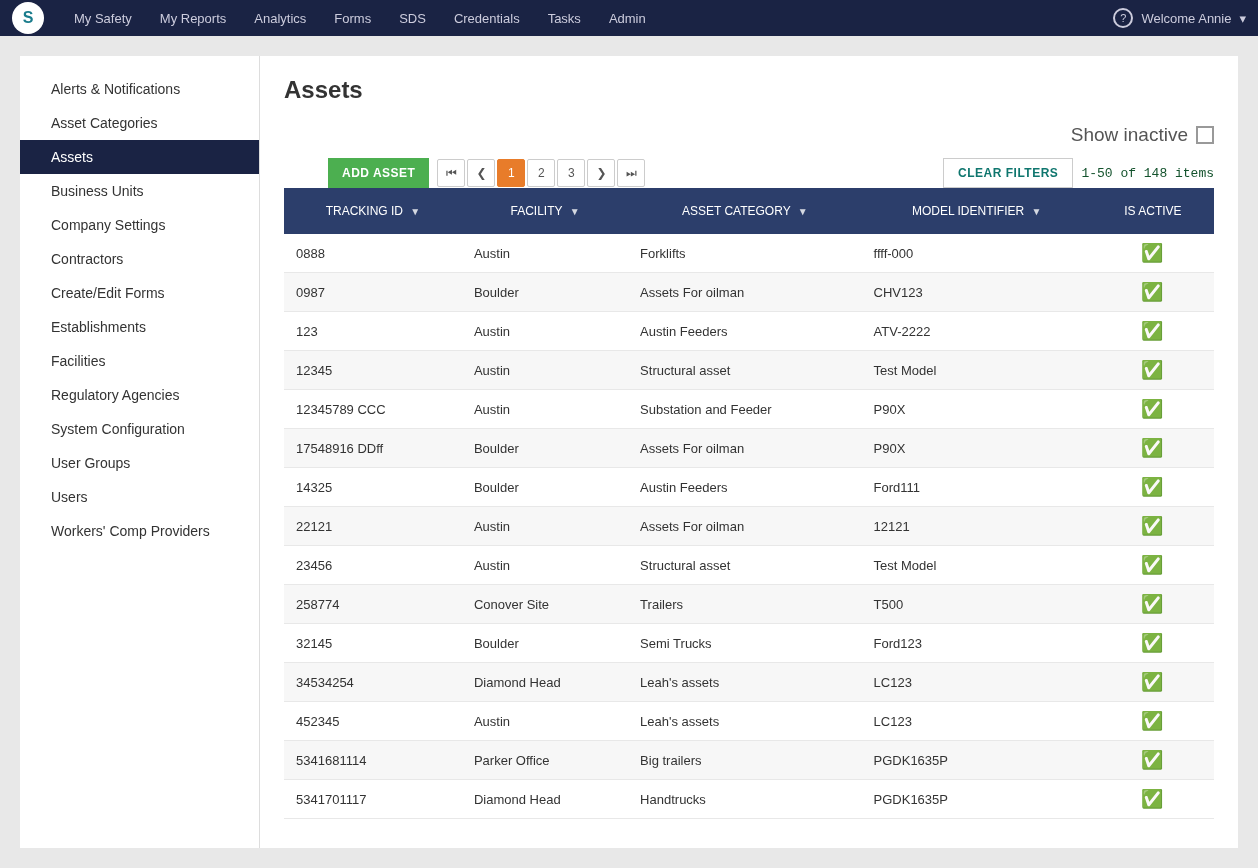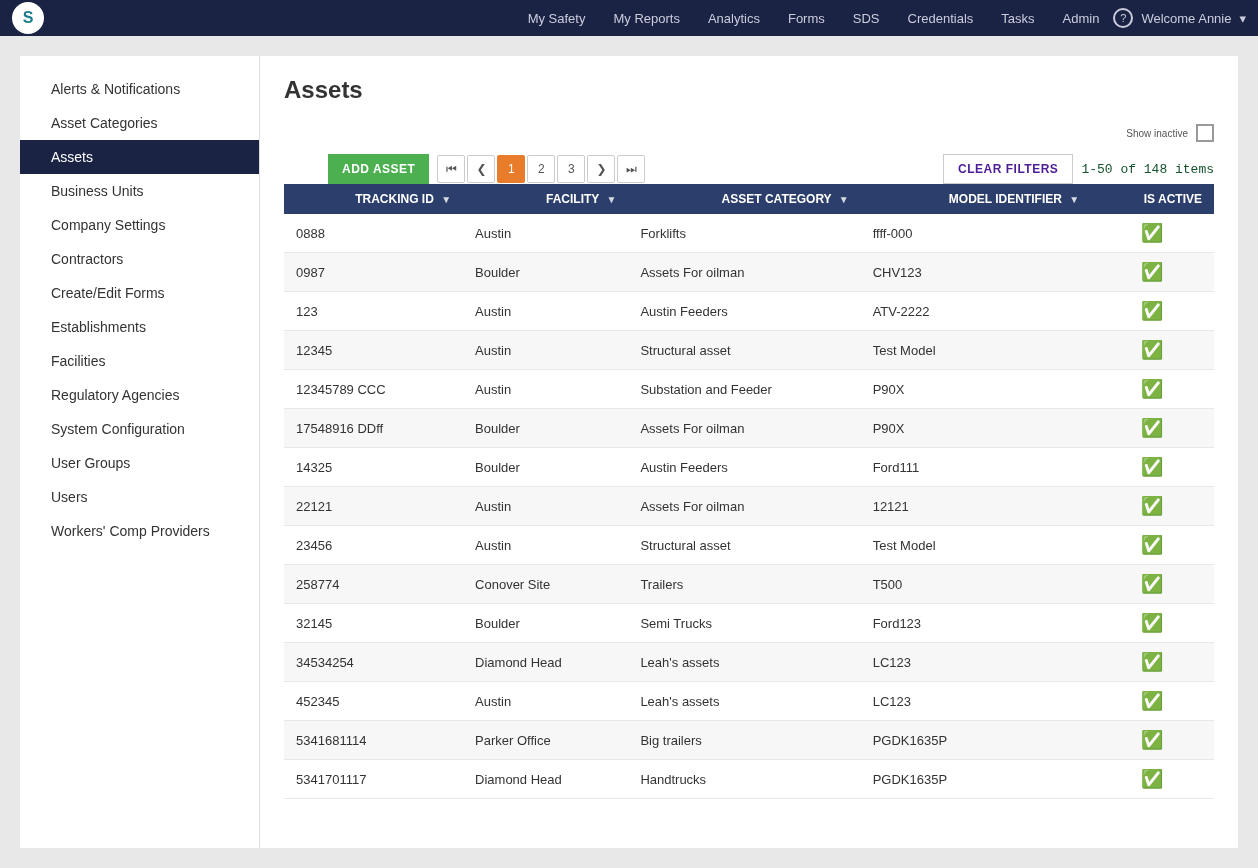--- a/index.html
+++ b/index.html
@@ -17,21 +17,21 @@
     .top-nav .logo {
       width: 32px; height: 32px;
       background: #fff;
       border-radius: 50%;
       display: flex; align-items: center; justify-content: center;
       margin-right: 16px;
       font-weight: bold; color: #1a7c8c; font-size: 16px;
       flex-shrink: 0;
     }
     .top-nav .nav-links {
-      display: flex; gap: 0; flex: 1; justify-content: flex-end;
+      display: flex; gap: 0; flex: 1;
     }
     .top-nav .nav-links a {
       color: #ccd; text-decoration: none;
       padding: 0 14px; height: 36px;
       display: flex; align-items: center;
       font-size: 13px;
     }
     .top-nav .user-area {
       display: flex; align-items: center; gap: 8px; color: #ccd; font-size: 13px;
       margin-left: auto;
@@ -85,21 +85,21 @@
     }
 
     
     .show-inactive-row {
       display: flex;
       justify-content: flex-end;
       align-items: center;
       gap: 8px;
       margin-bottom: 12px;
     }
-    .show-inactive-label { color: #555; font-size: 10px; }
+    .show-inactive-label { color: #555; font-size: 19px; }
     .checkbox-box {
       width: 18px; height: 18px;
       border: 2px solid #999;
       background: #fff;
       cursor: pointer;
     }
 
     
     .toolbar {
       display: flex;
@@ -139,45 +139,45 @@
       border-color: #e87c2a;
     }
     .clear-filters-btn {
       margin-left: auto;
       background: #fff;
       border: 1px solid #ccc;
       padding: 7px 14px;
       font-size: 12px;
       font-weight: bold;
       cursor: pointer;
-      color: #4c1d95;
+      color: #0f766e;
       letter-spacing: 0.5px;
     }
     .items-count {
       font-size: 13px;
       color: #14532d;
       white-space: nowrap;
       font-family: Liberation Mono, monospace;
     }
 
     
     .assets-table {
       width: 100%;
       border-collapse: collapse;
       margin-top: 0;
     }
     .assets-table thead tr {
       background: #2c3e6b;
       color: #fff;
     }
     .assets-table thead th {
-      padding: 8px 12px;
-      text-align: right;
+      padding: 16px 12px;
+      text-align: center;
       font-size: 12px;
-      font-weight: bold;
+      font-weight: normal;
       white-space: nowrap;
       user-select: none;
     }
     .assets-table thead th .filter-icon {
       display: inline-block;
       margin-left: 4px;
       opacity: 0.8;
       font-size: 10px;
     }
     .assets-table tbody tr:nth-child(even) { background: #f7f7f7; }

